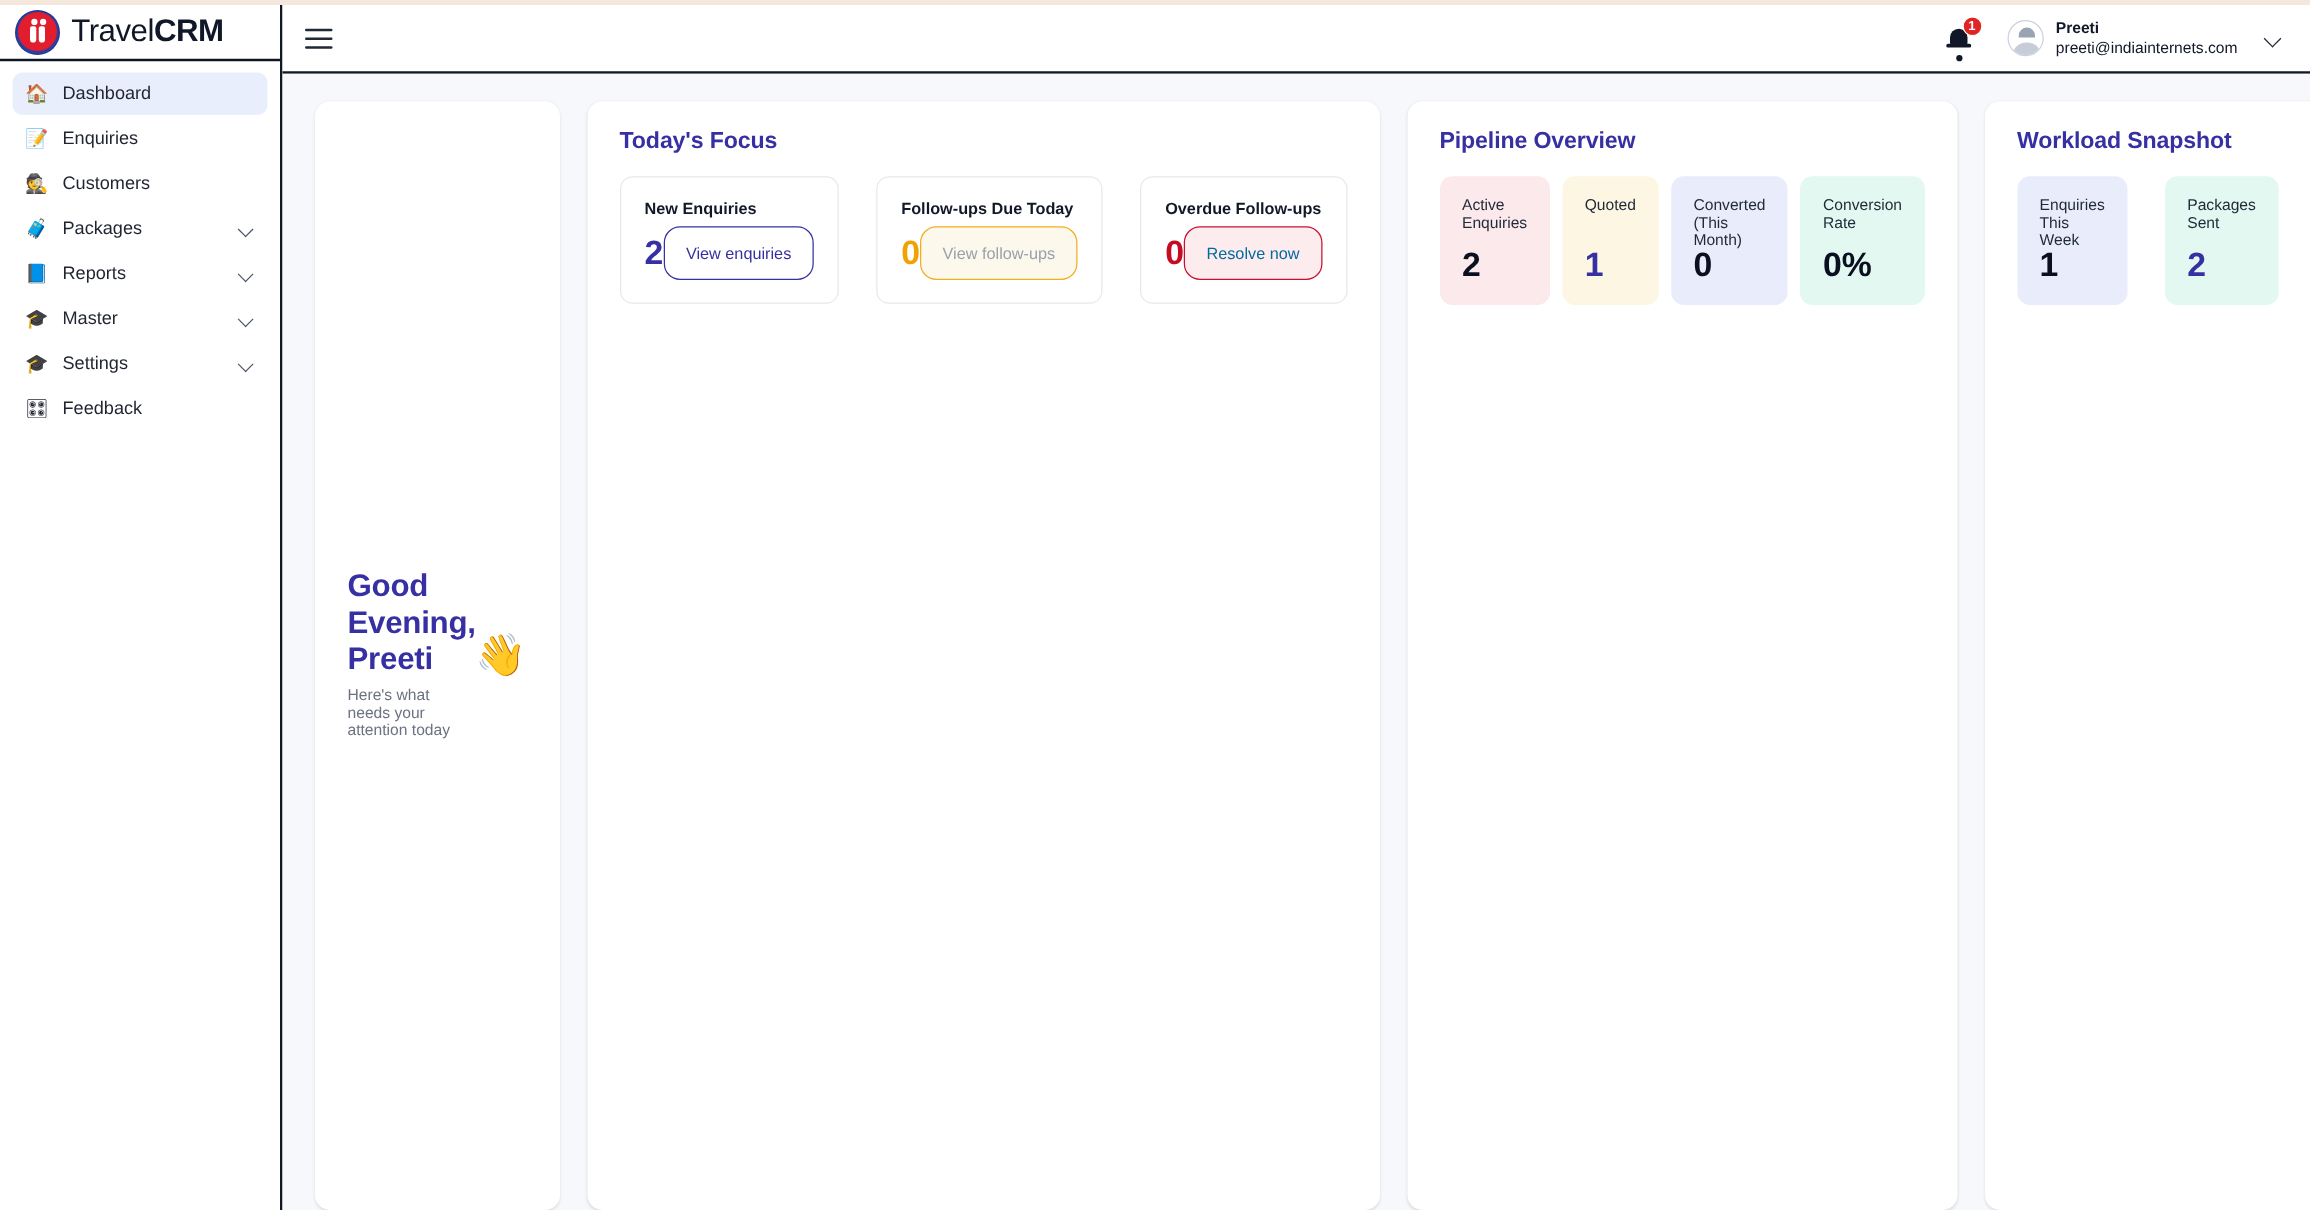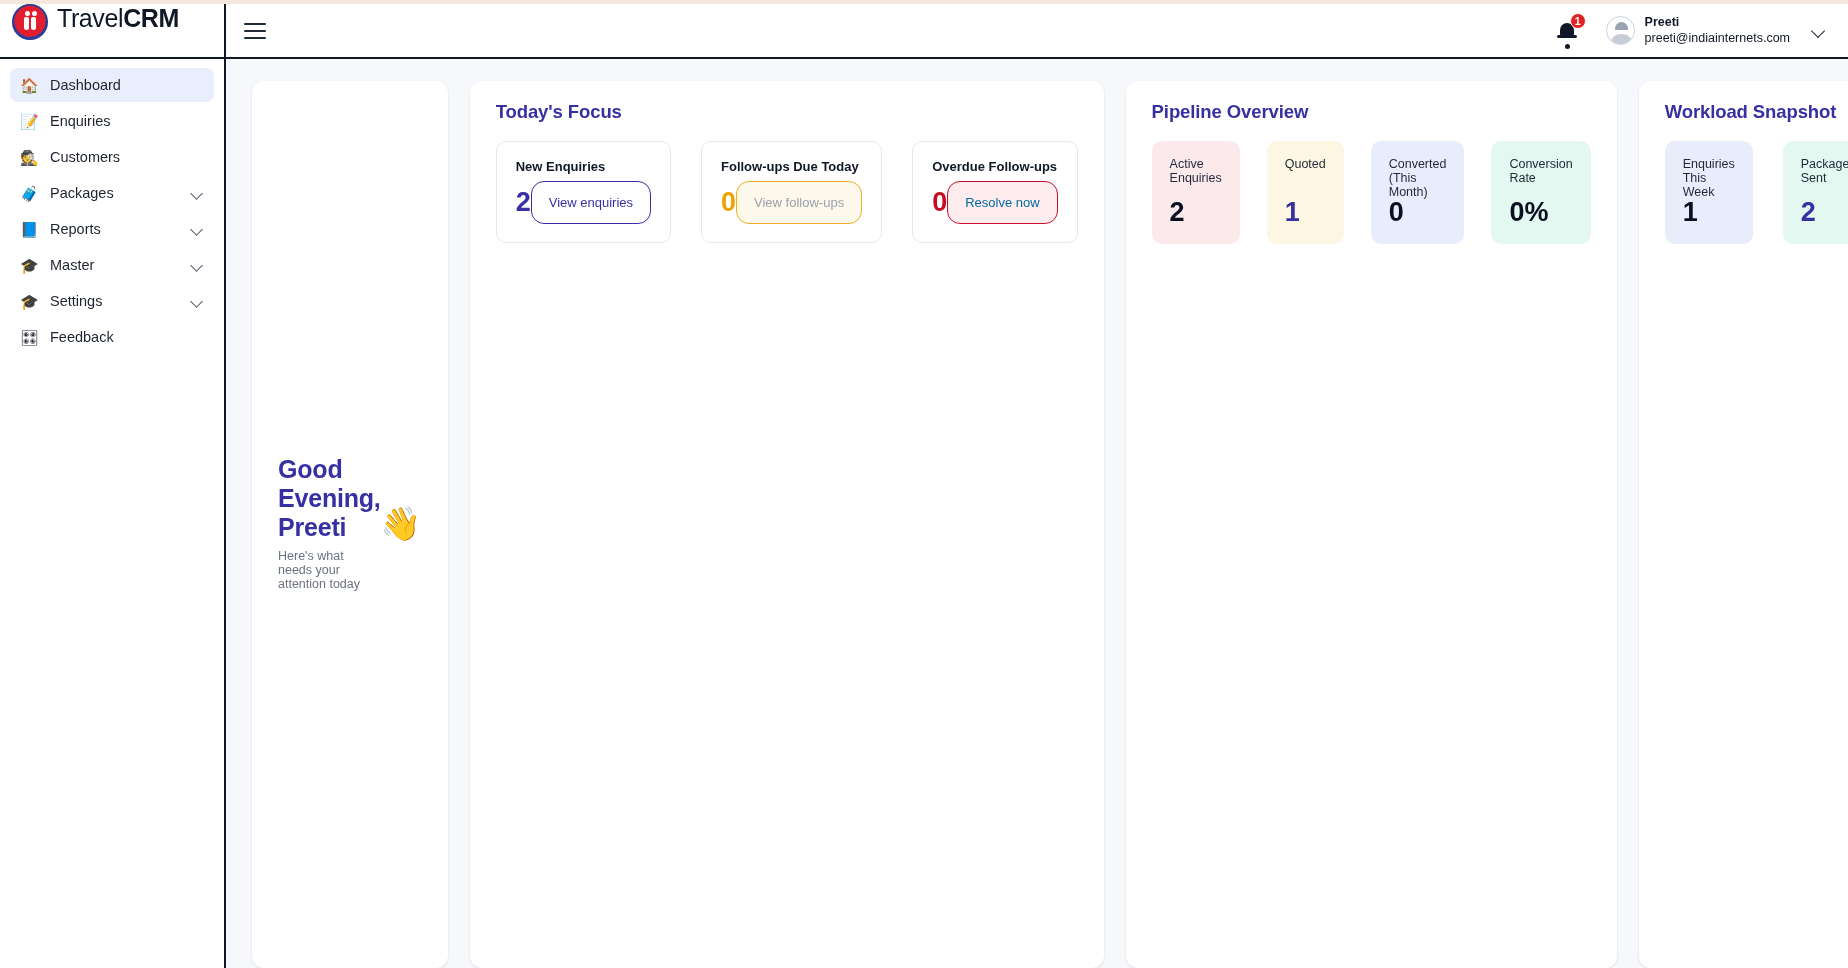--- a/index.html
+++ b/index.html
@@ -25,25 +25,25 @@
   
   .sidebar {
     width: 226px;
     flex: 0 0 226px;
     background: #ffffff;
     border-right: 2px solid #101828;
     display: flex;
     flex-direction: column;
   }
   .brand {
-    height: 55px;
-    display: flex;
-    align-items: flex-start;
+    height: 45px;
+    display: flex;
+    align-items: center;
     gap: 9px;
-    padding: 0 12px;
+    padding: 14px 12px;
     border-bottom: 2px solid #101828;
   }
   .brand-logo {
     width: 36px; height: 36px;
     border-radius: 50%;
     background: radial-gradient(circle at 50% 48%, #e11d2e 0 58%, #2b3fa0 62% 100%);
     position: relative;
     flex: 0 0 36px;
     box-shadow: inset 0 0 0 1px rgba(0,0,0,.12);
   }
@@ -246,21 +246,21 @@
   .section { padding: 20px 26px 26px 26px; }
   .section-title {
     font-size: 18.5px;
     font-weight: 700;
     color: #3730a3;
     margin-bottom: 18px;
     letter-spacing: -0.1px;
   }
 
   .grid3 { display: grid; grid-template-columns: repeat(3, 1fr); gap: 30px; }
-  .grid4 { display: grid; grid-template-columns: repeat(4, 1fr); gap: 27px; }
+  .grid4 { display: grid; grid-template-columns: repeat(4, 1fr); gap: 10px; }
 
   
   .focus-card {
     border: 1px solid #e6e8ef;
     border-radius: 10px;
     background: #fff;
     padding: 17px 19px 18px 19px;
     min-height: 102px;
     display: flex;
     flex-direction: column;

